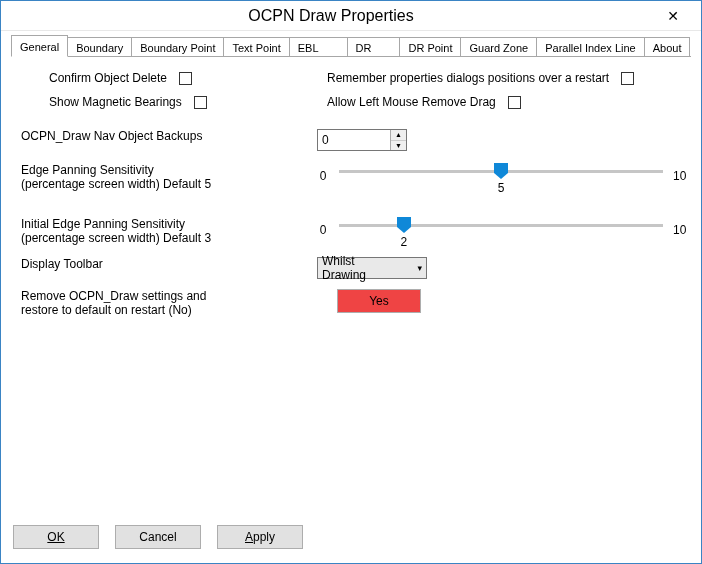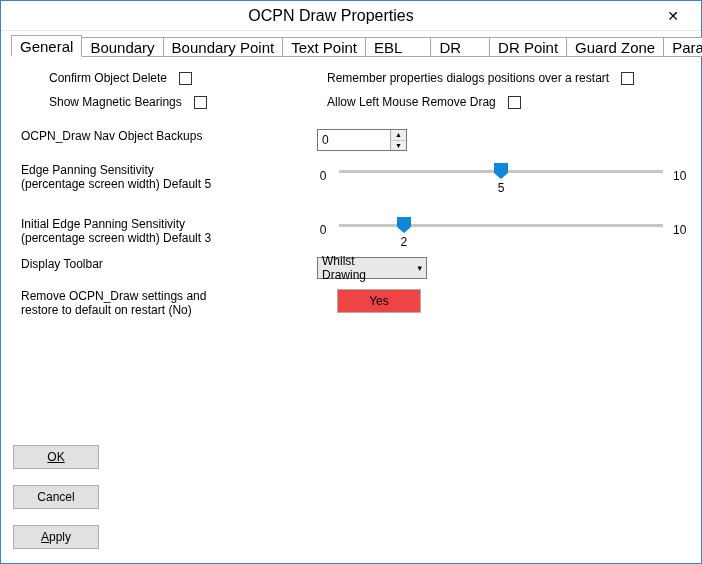--- a/index.html
+++ b/index.html
@@ -48,21 +48,21 @@
     padding: 0 10px 0 10px;
     margin-top: 2px;
     position: relative;
     height: 24px;
   }
   .tab {
     border: 1px solid #a7a7a7;
     border-bottom: 1px solid #a7a7a7;
     background: #fff;
     padding: 3px 8px 3px 8px;
-    font-size: 15px;
+    font-size: 11px;
     margin-right: -1px;
     height: 20px;
     line-height: 14px;
     cursor: pointer;
     white-space: nowrap;
   }
   .tab.active {
     border-bottom: 1px solid #fff;
     height: 22px;
     padding-top: 4px;
@@ -149,21 +149,20 @@
   .yesbtn{
     width:84px; height:24px;
     border:1px solid #adadad;
     background:#ef4444;
     display:flex;align-items:center;justify-content:center;
     cursor:pointer;
   }
   .button-bar{
     display:flex; gap:16px;
     padding: 10px 12px 14px 12px;
-    flex-direction: column;
   }
   .dlg-btn{
     width:86px; height:24px;
     border:1px solid #adadad;
     background:#e1e1e1;
     display:flex;align-items:center;justify-content:center;
     cursor:pointer;
   }
   .dlg-btn .mn{ text-decoration: underline; }
 </style>

